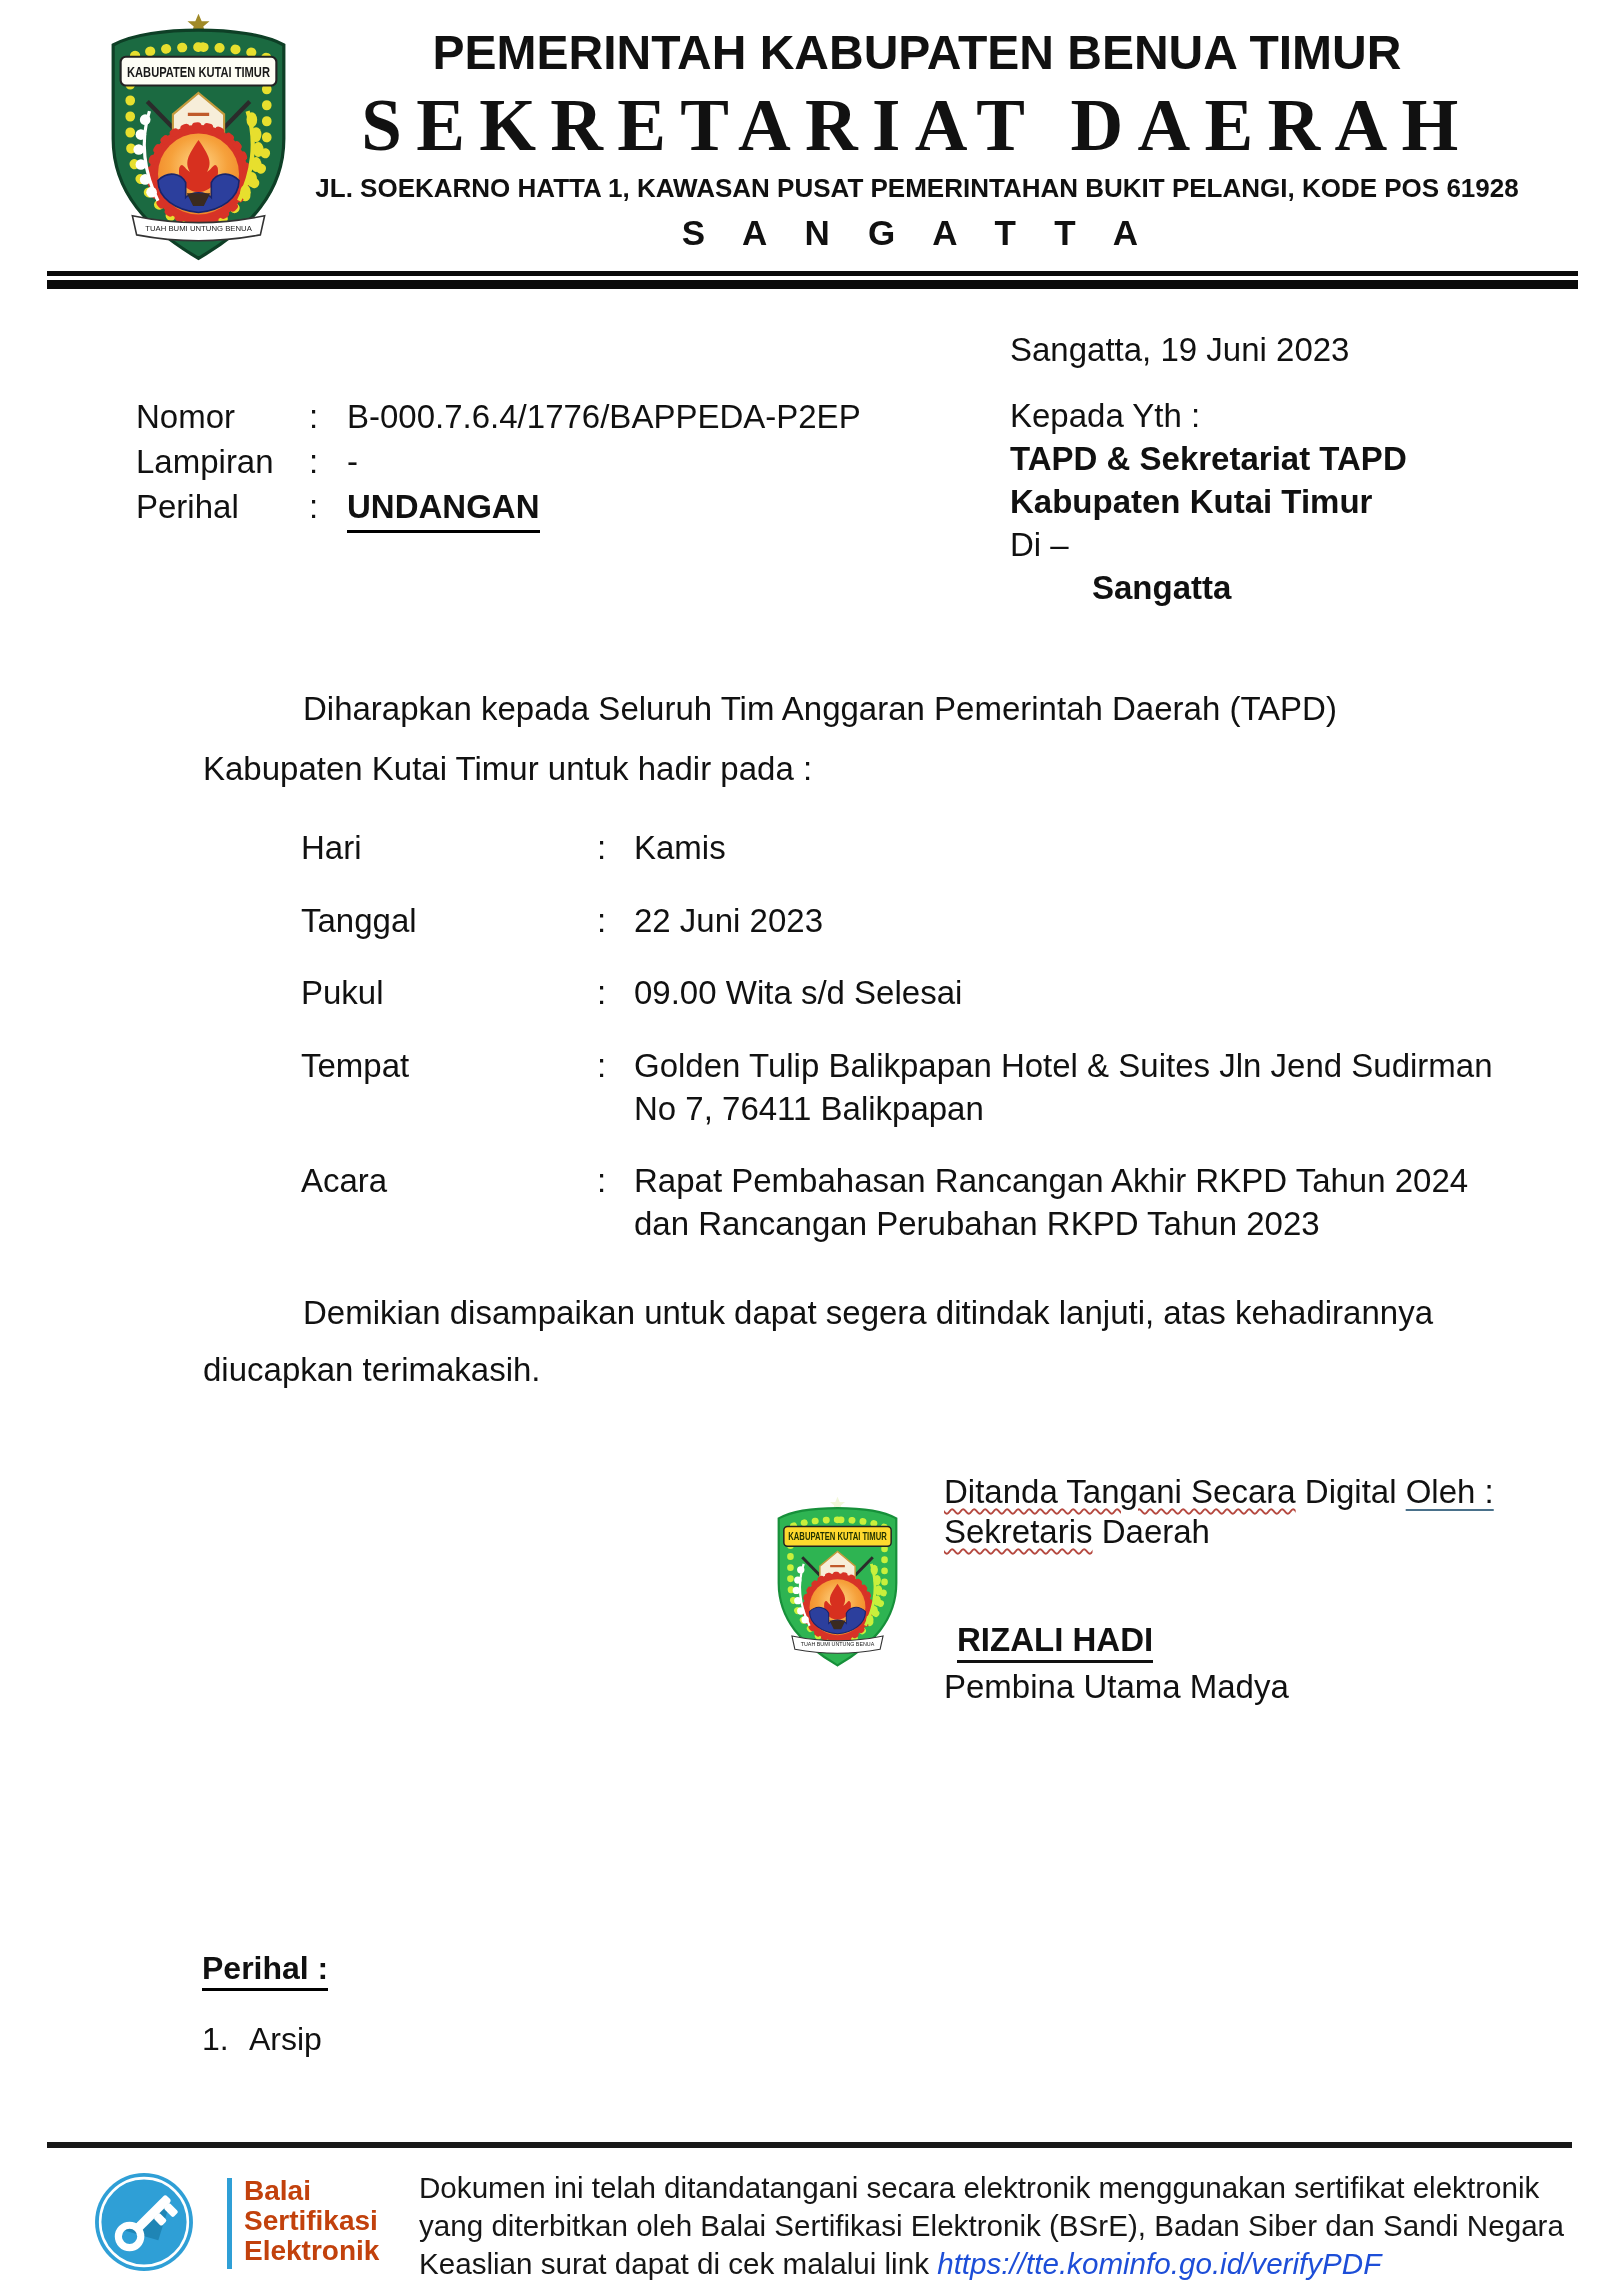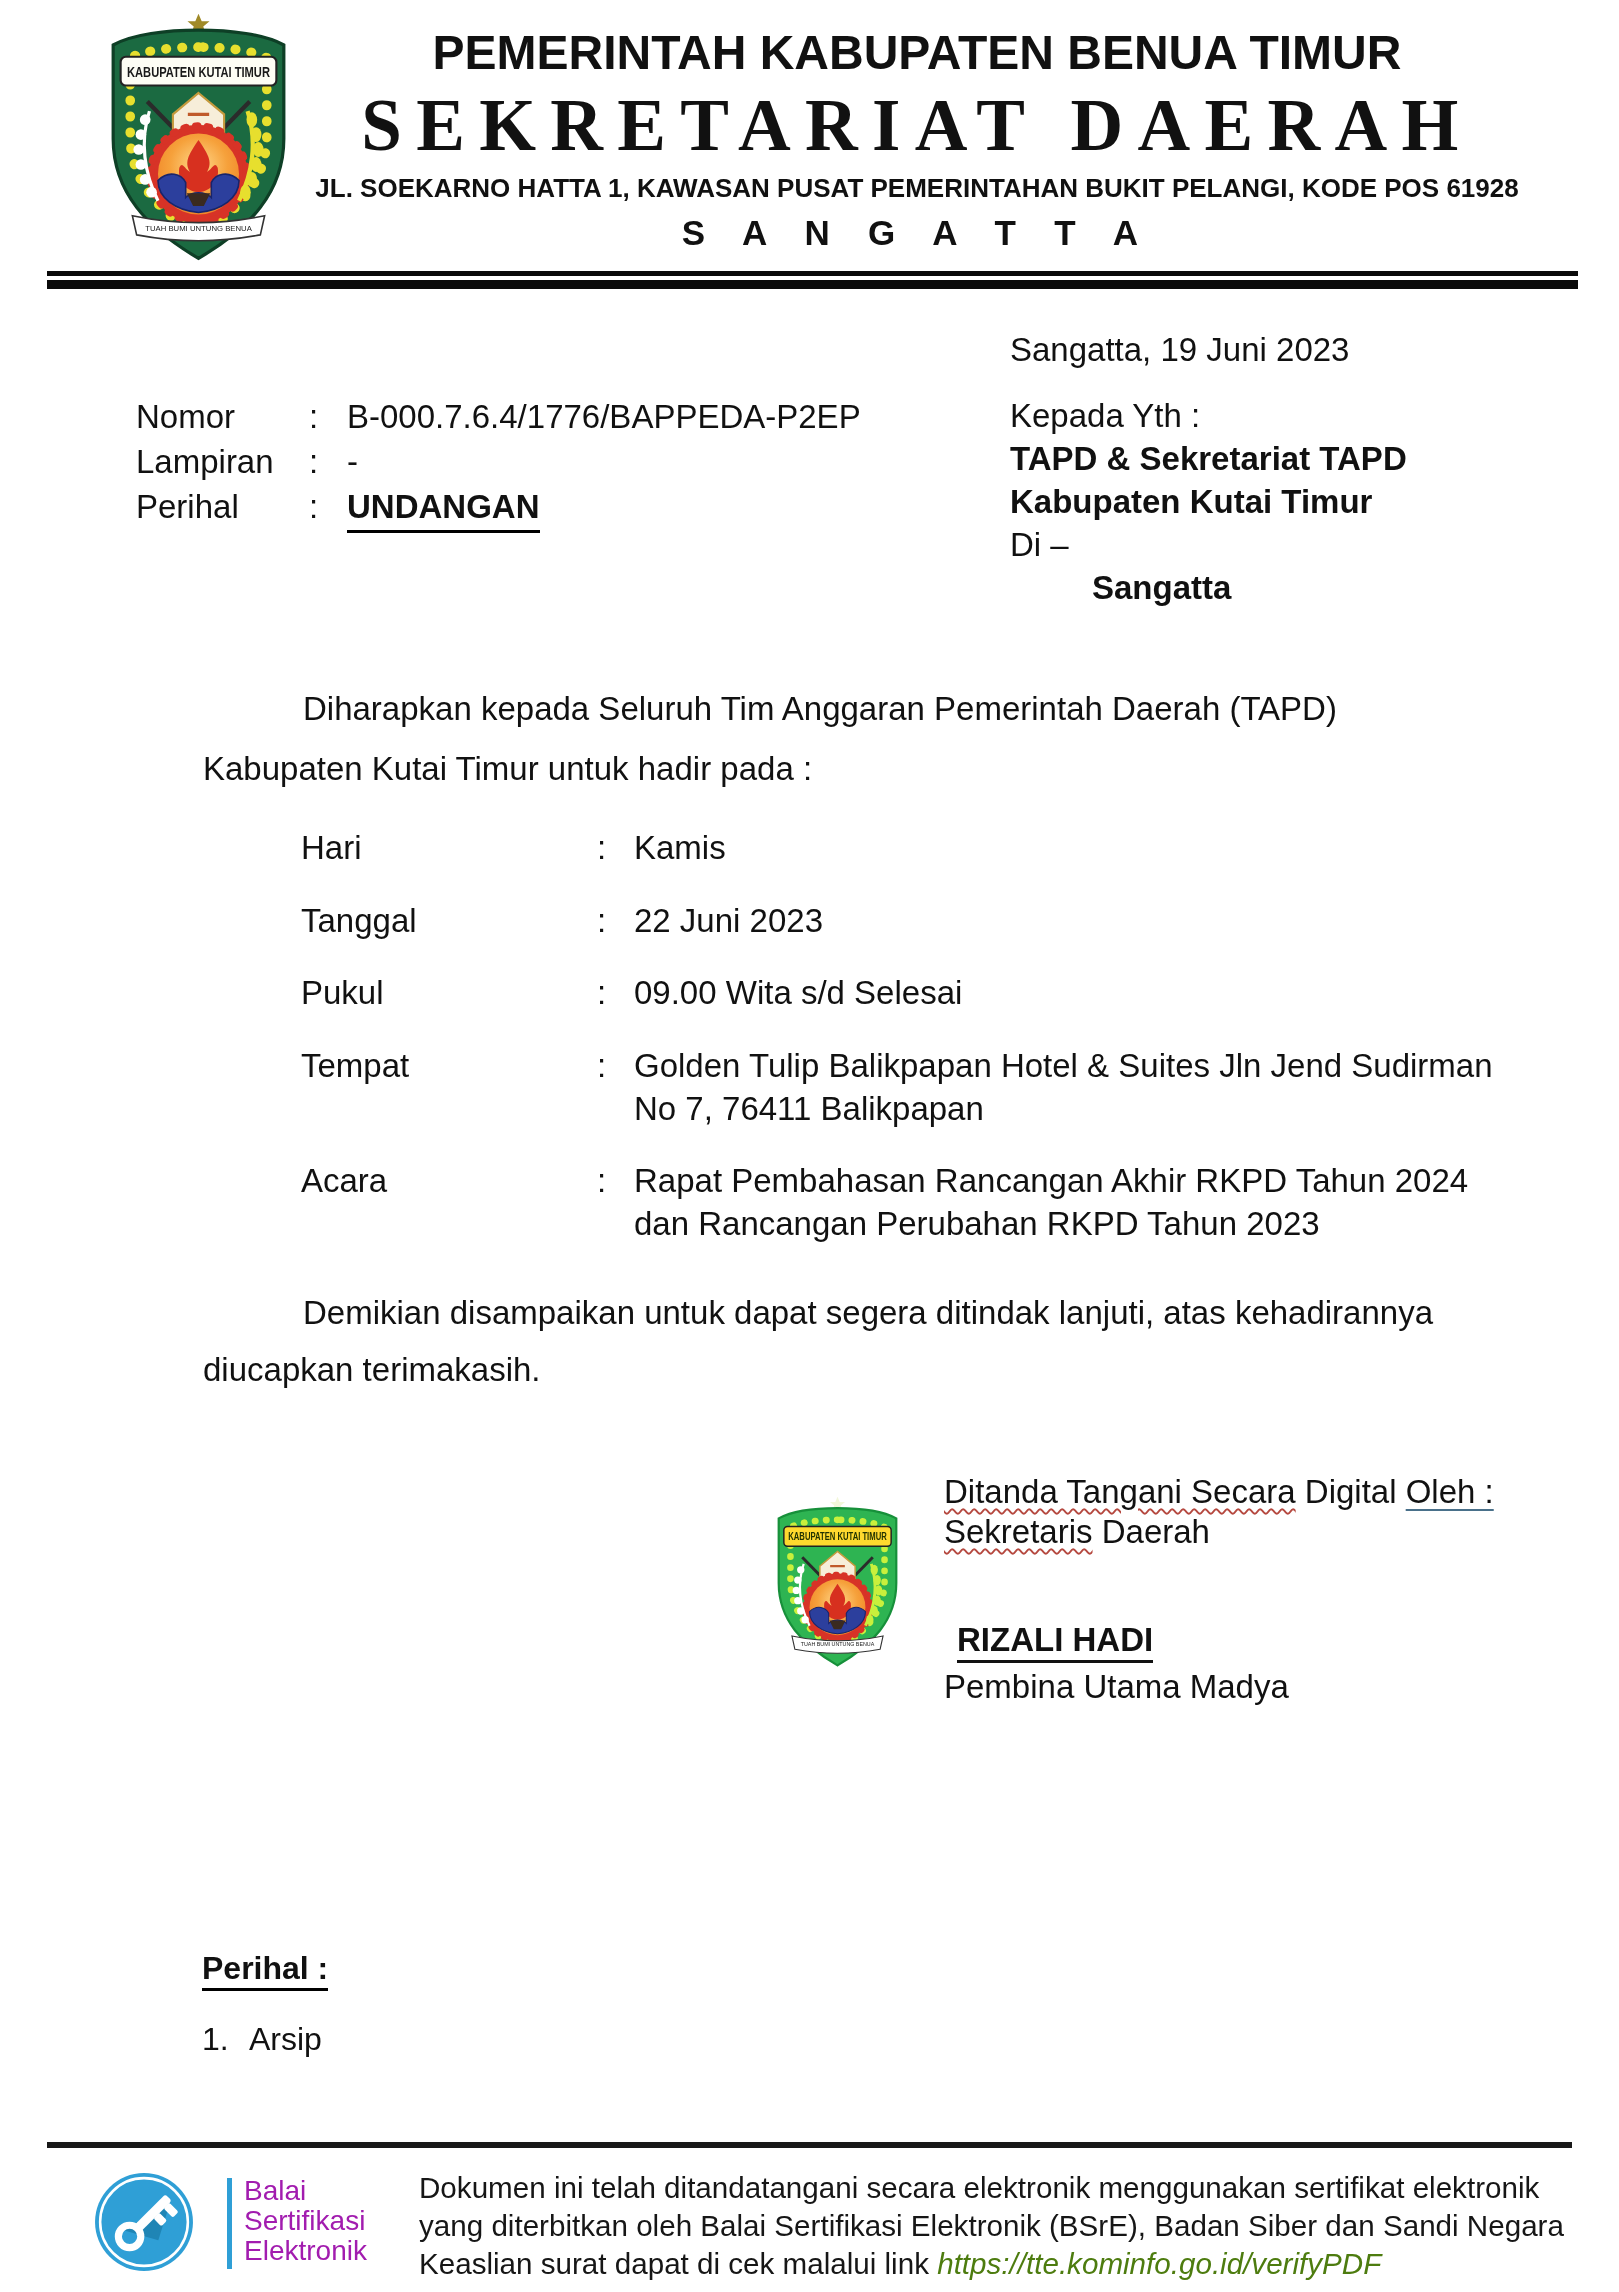--- a/index.html
+++ b/index.html
@@ -51,23 +51,23 @@
   
   .tembusan{position:absolute;left:202px;top:1949px;font-size:32px;line-height:39px;}
   .tem-head span{font-weight:bold;border-bottom:3.6px solid #000;padding-bottom:1.8px;}
   .tem-item{margin-top:32px;display:flex;}
   .tem-num{width:47px;}
 
   
   .f-rule{position:absolute;left:47px;right:47px;top:2142px;height:6.3px;background:#181818;}
   .f-logo{position:absolute;left:93px;top:2171px;}
   .f-div{position:absolute;left:227px;top:2178px;width:4.5px;height:91px;background:#2f9fd6;}
-  .f-brand{position:absolute;left:244px;top:2176px;font-size:28px;line-height:30px;font-weight:normal;color:#a21caf;}
+  .f-brand{position:absolute;left:244px;top:2176px;font-size:28px;line-height:30px;font-weight:bold;color:#c2410c;}
   .f-text{position:absolute;left:419px;top:2169px;width:1173px;font-size:29.6px;line-height:38px;color:#161616;}
-  .f-link{color:#4d7c0f;font-style:italic;}
+  .f-link{color:#1d4ed8;font-style:italic;}
 
   
   .crest-dark{--shield:#1b6a41;--dots:#e7df2e;--banner:#fdfdf4;--star:#a08a28;--ring:#0e3f26;--bannertext:#1a1a1a;}
   .crest-bright{--shield:#2eb452;--dots:#c9f03c;--banner:#ffd92e;--star:#f2f7da;--ring:#17903a;--bannertext:#223300;}
   svg text{font-family:"Liberation Sans",sans-serif;}
 </style>
 </head>
 <body>
 
 <div class="page">

